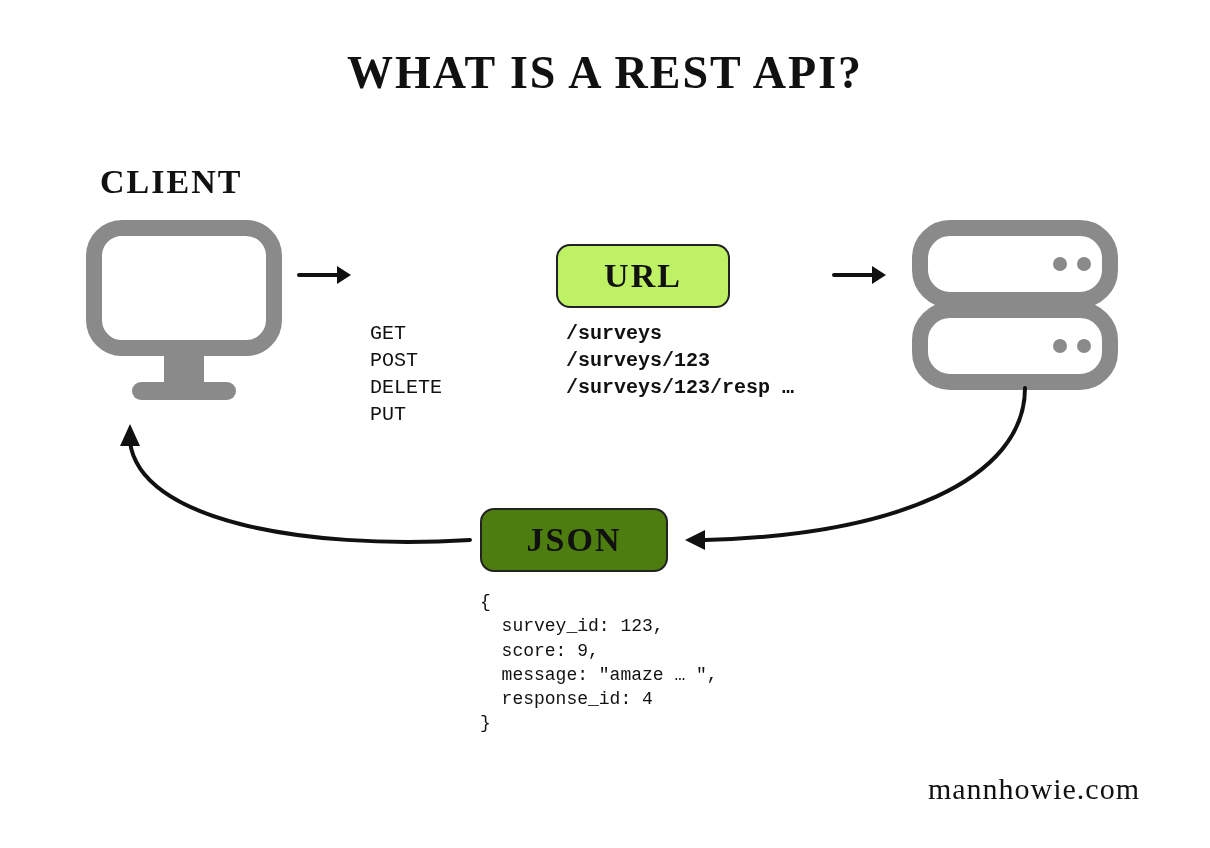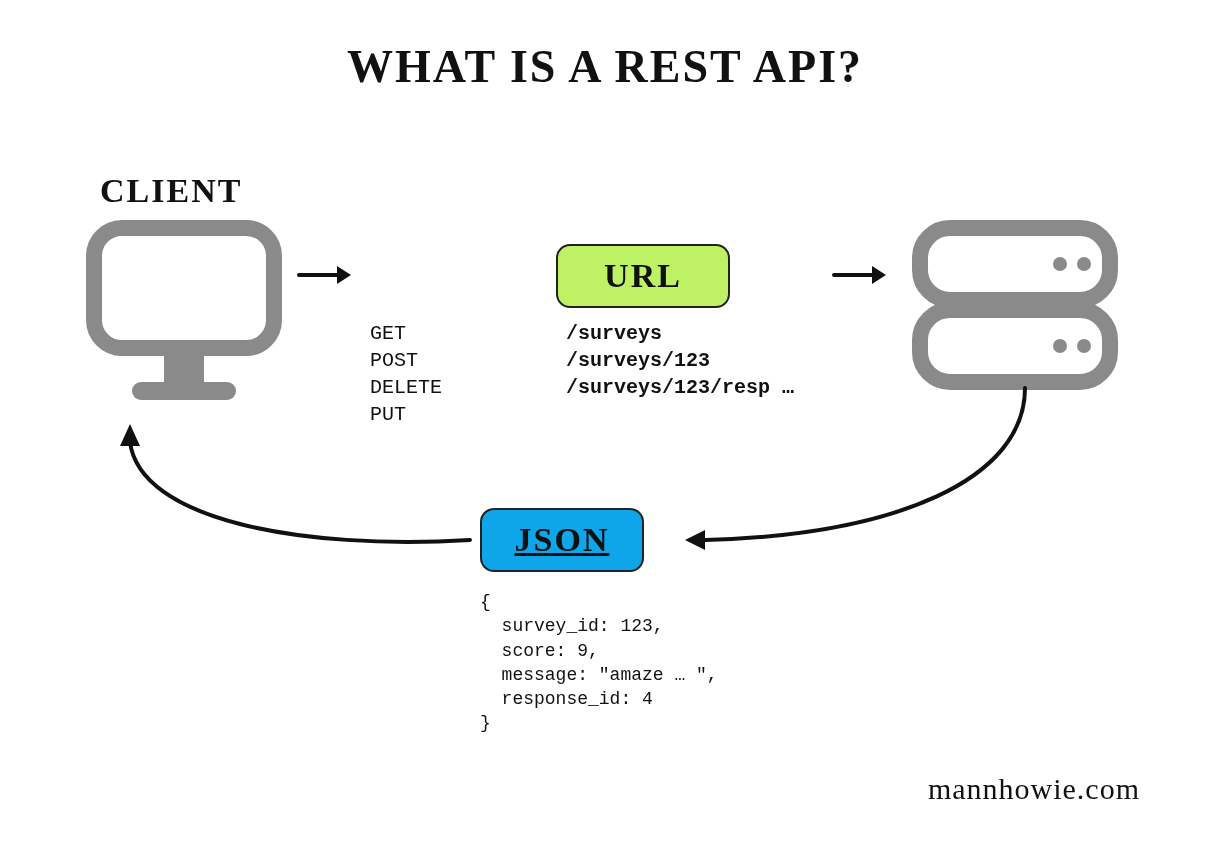--- a/index.html
+++ b/index.html
@@ -1,40 +1,40 @@
 <!DOCTYPE html>
 <html><head>
 <meta charset="utf-8">
 <style>
   * { box-sizing: border-box; margin: 0; padding: 0; }
   html, body { width: 1210px; height: 848px; background: #fff; font-family: "Comic Sans MS", "Chalkboard SE", cursive; color: #111; }
   .stage { position: relative; width: 1210px; height: 848px; }
 
   .title {
-    position: absolute; top: 40px; left: 0; width: 1210px;
+    position: absolute; top: 46px; left: 0; width: 1210px;
     text-align: center; font-size: 46px; letter-spacing: 2px; font-weight: 700;
   }
 
   .label { position: absolute; font-size: 34px; letter-spacing: 2px; font-weight: 700; }
-  .label.client { top: 172px; left: 100px; }
+  .label.client { top: 163px; left: 100px; }
   .label.server { top: 172px; left: 940px; }
 
   .icon-client { position: absolute; top: 218px; left: 84px; width: 200px; height: 190px; }
   .icon-server { position: absolute; top: 218px; left: 910px; width: 210px; height: 175px; }
 
   .box {
     position: absolute;
     border: 2.5px solid #222; border-radius: 14px;
     font-size: 34px; letter-spacing: 2px; font-weight: 700;
     display: flex; align-items: center; justify-content: center;
     padding: 0 8px;
   }
   .box.http { top: 244px; left: 360px; width: 165px; height: 64px; background: #8fd19e; }
   .box.url  { top: 244px; left: 556px; width: 174px; height: 64px; background: #bef264; }
-  .box.json { top: 508px; left: 480px; width: 164px; height: 64px; background: #0ea5e9; text-decoration: underline; }
+  .box.json { top: 508px; left: 480px; width: 188px; height: 64px; background: #4d7c0f; }
 
   .sub { position: absolute; font-family: "Courier New", monospace; font-size: 20px; line-height: 1.35; white-space: pre; }
   .sub.http { top: 320px; left: 370px; }
   .sub.url  { top: 320px; left: 566px; font-weight: bold; }
 
   .json-body {
     position: absolute; top: 590px; left: 480px;
     font-family: "Courier New", monospace; font-size: 18px; line-height: 1.35; white-space: pre;
   }
 

